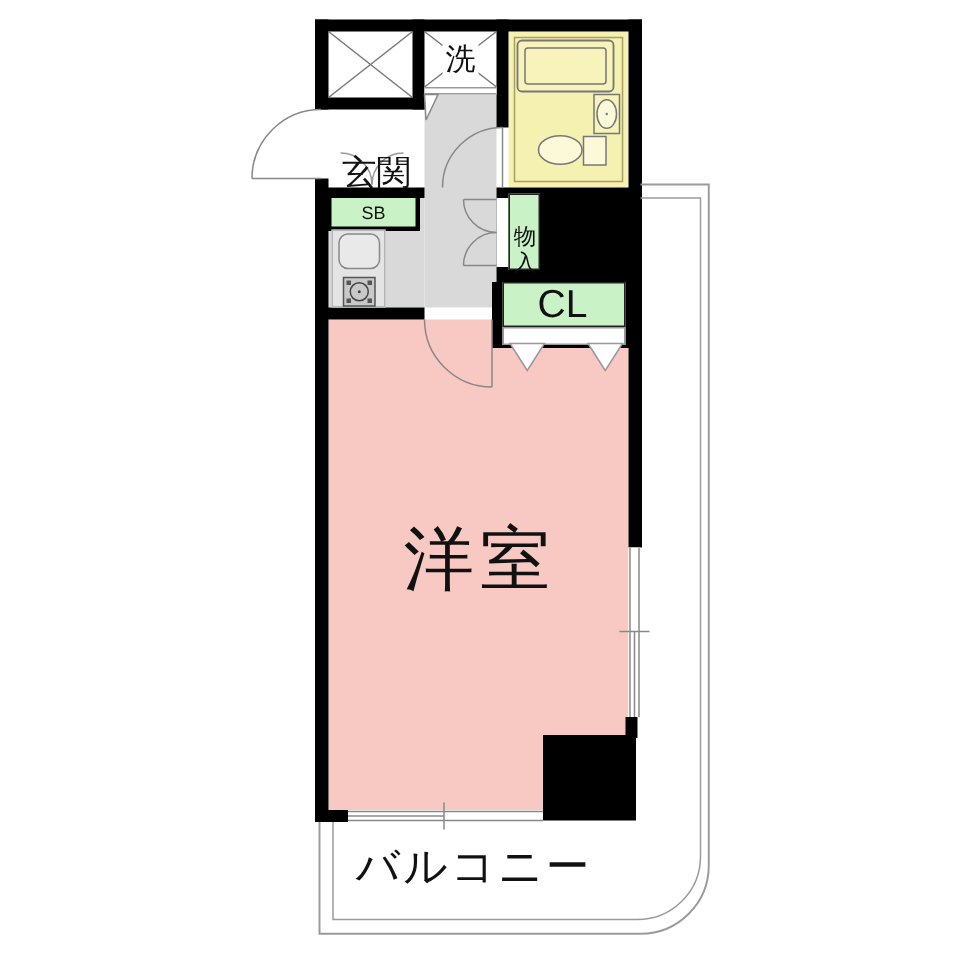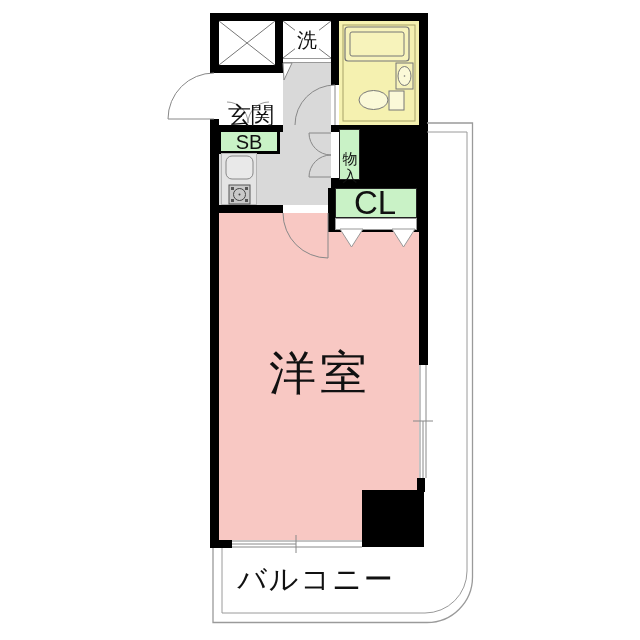--- a/index.html
+++ b/index.html
@@ -114,19 +114,19 @@
     <rect x="245" y="187" width="3" height="3" fill="#555"></rect>
     <rect x="231" y="199" width="3" height="3" fill="#555"></rect>
     <rect x="245" y="199" width="3" height="3" fill="#555"></rect>
 
     <path d="M 213 548 L 213 622.5 L 427 622.5 A 45.5 45.5 0 0 0 472.5 577 L 472.5 123 L 427 123" fill="none" stroke="#9a9a9a" stroke-width="1.3"></path>
     <path d="M 222 548 L 222 613 L 425 613 A 42 42 0 0 0 467 571 L 467 132 L 427 132" fill="none" stroke="#9a9a9a" stroke-width="1"></path>
   </svg>
 
   <div class="lbl" style="left:251px;top:95px;font-size:23px;margin-top:20px;">玄関</div>
   <div class="lbl" style="left:307px;top:40px;font-size:20px;background:#fff;padding:1px 2px;">洗</div>
-  <div class="lbl" style="left:249px;top:142px;font-size:20px;">SB</div>
+  <div class="lbl" style="left:249px;top:142px;font-size:12px;">SB</div>
   <div class="lbl lbl-vert" style="left:350px;top:155px;font-size:15px;width:16px;line-height:1.15;margin-top:12px;">物入</div>
-  <div class="lbl" style="left:375px;top:202px;font-size:33px;">CL</div>
+  <div class="lbl" style="left:375px;top:202px;font-size:26px;">CL</div>
   <div class="lbl" style="left:320px;top:372px;font-size:47px;letter-spacing:4px;">洋室</div>
   <div class="lbl" style="left:316px;top:579px;font-size:29px;letter-spacing:2px;">バルコニー</div>
 
 </div>
 
 </body></html>

